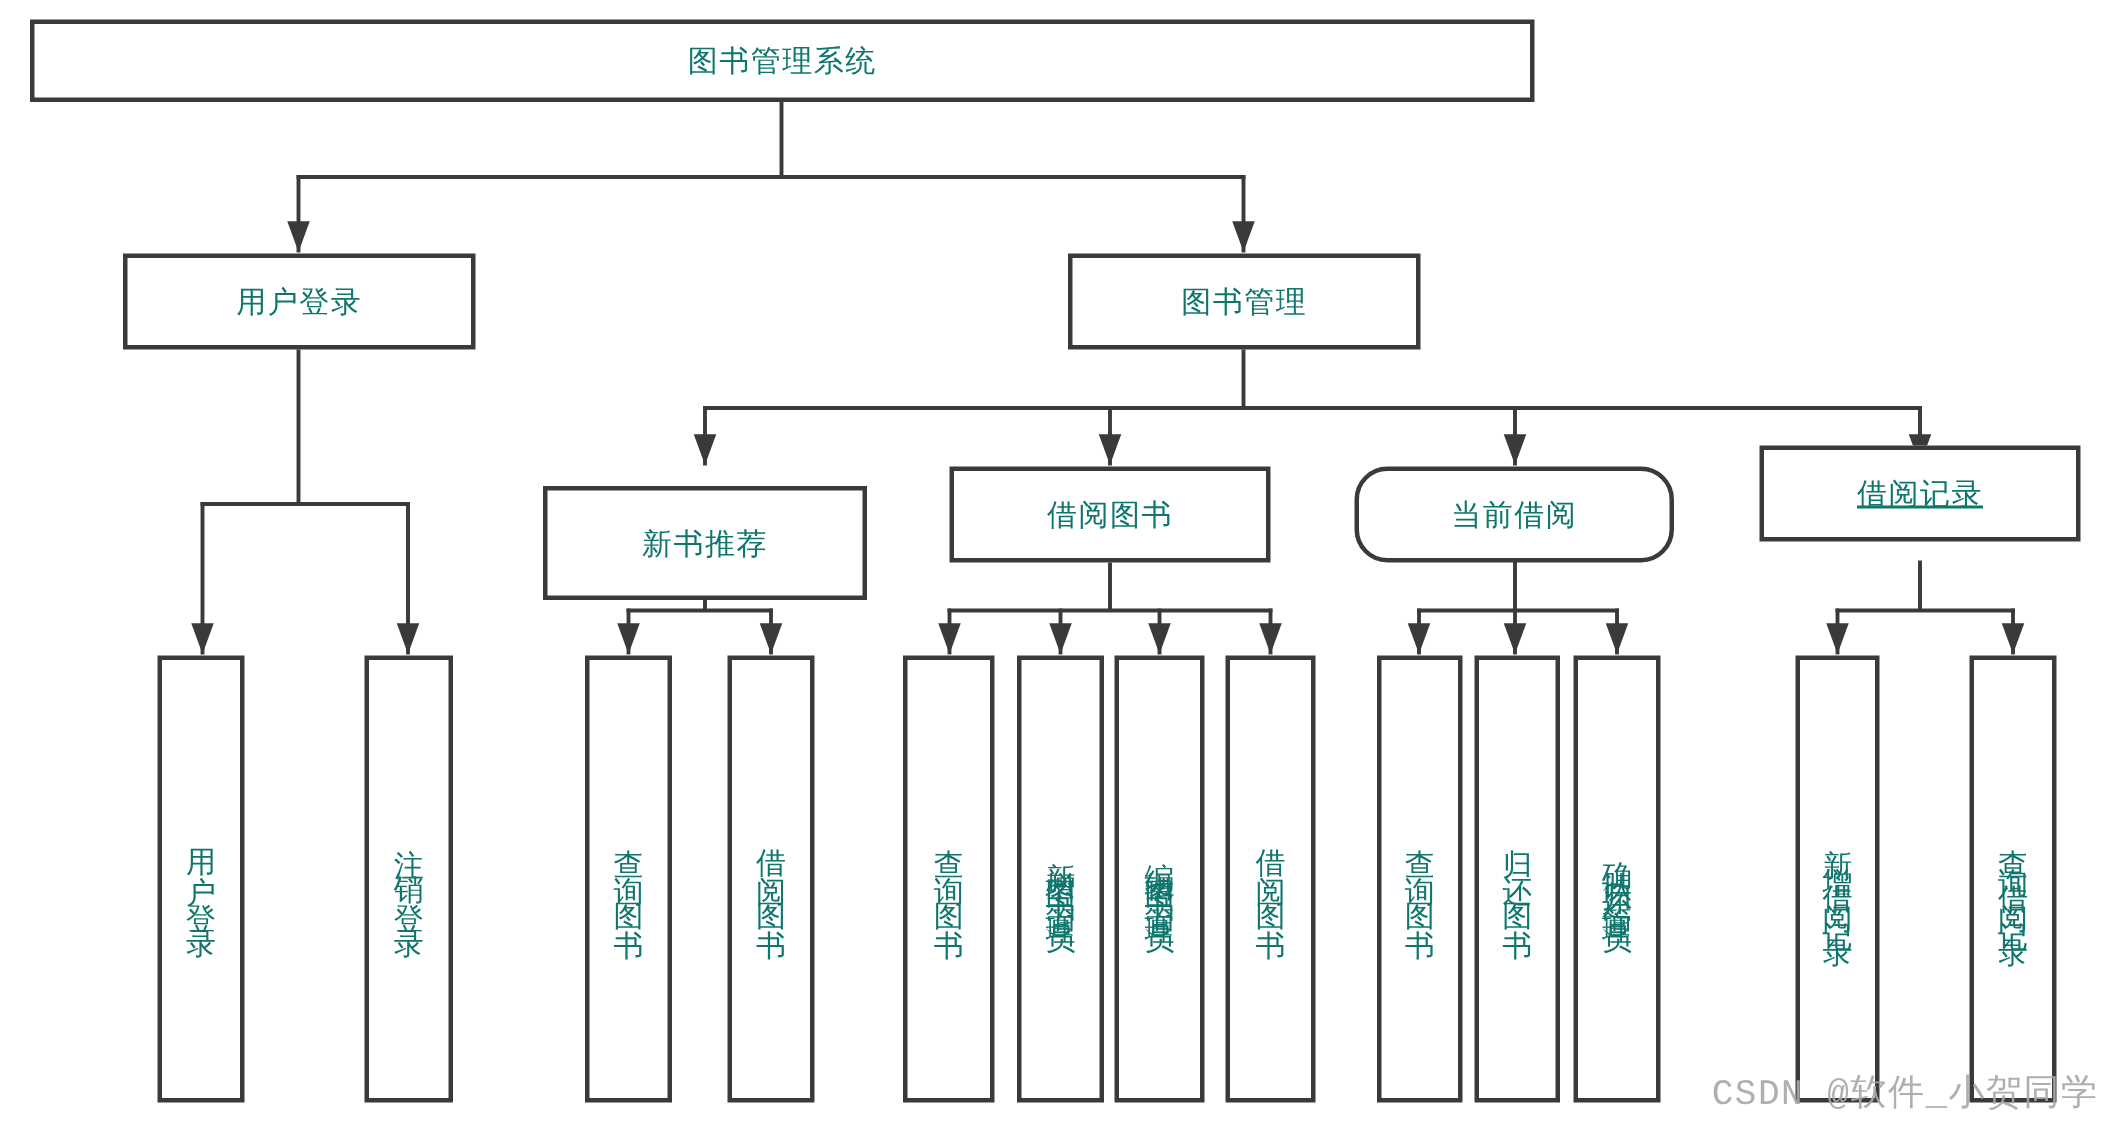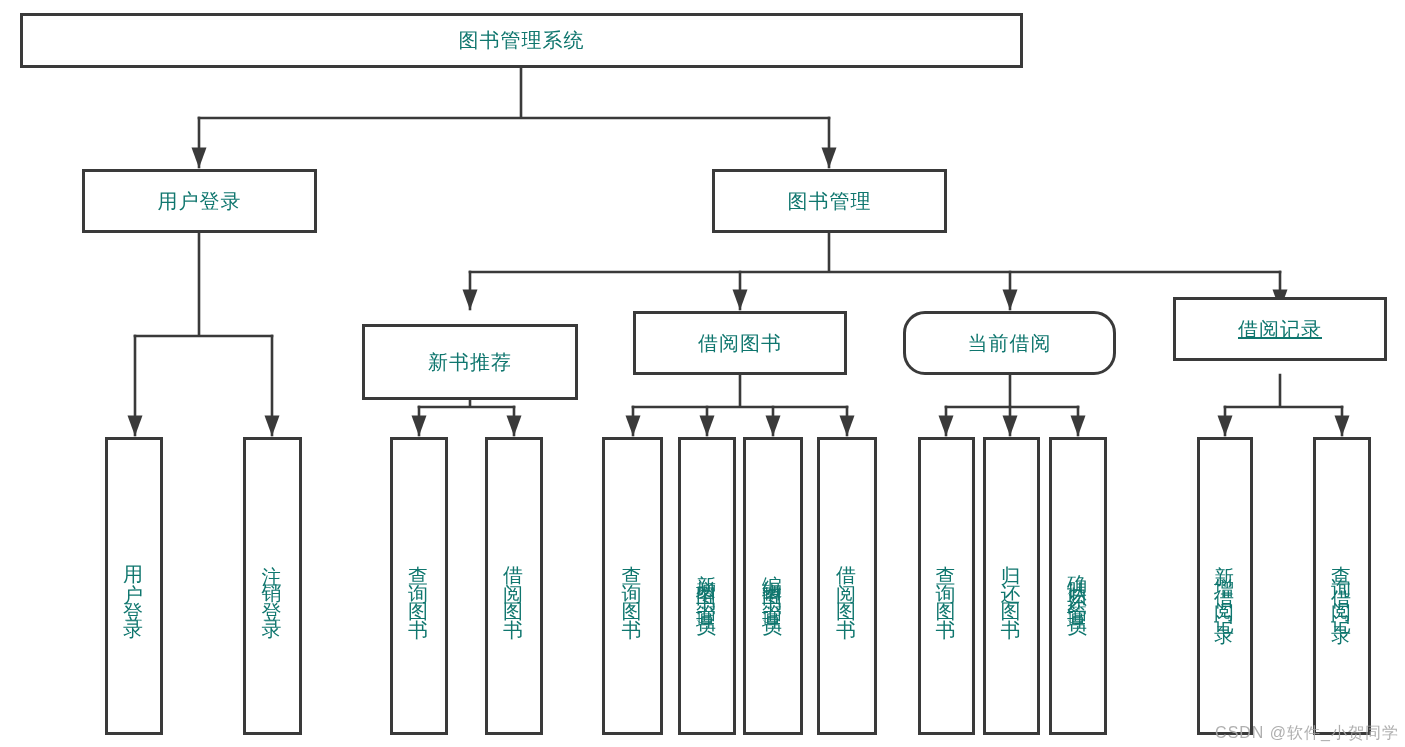--- a/index.html
+++ b/index.html
@@ -50,24 +50,25 @@
   .lf7 {left:743px; width:60px;}
   .lf8 {left:817px; width:60px;}
   .lf9 {left:918px; width:57px;}
   .lf10{left:983px; width:57px;}
   .lf11{left:1049px;width:58px;}
   .lf12{left:1197px;width:56px;}
   .lf13{left:1313px;width:58px;}
   .watermark{
     position:absolute;
     right:6px;bottom:3px;
-    font-size:16px;
+    font-size:24px;
     color:rgba(168,168,168,0.92);
     letter-spacing:1px;
     z-index:5;
+    font-family:Liberation Mono, monospace;
   }
 </style>
 </head>
 <body>
 
 <div class="canvas">
 
   <svg class="connectors" width="1405" height="747" viewBox="0 0 1405 747">
     <defs>
       <marker id="arrow" markerUnits="userSpaceOnUse" markerWidth="24" markerHeight="18" refX="20" refY="8" orient="auto">

